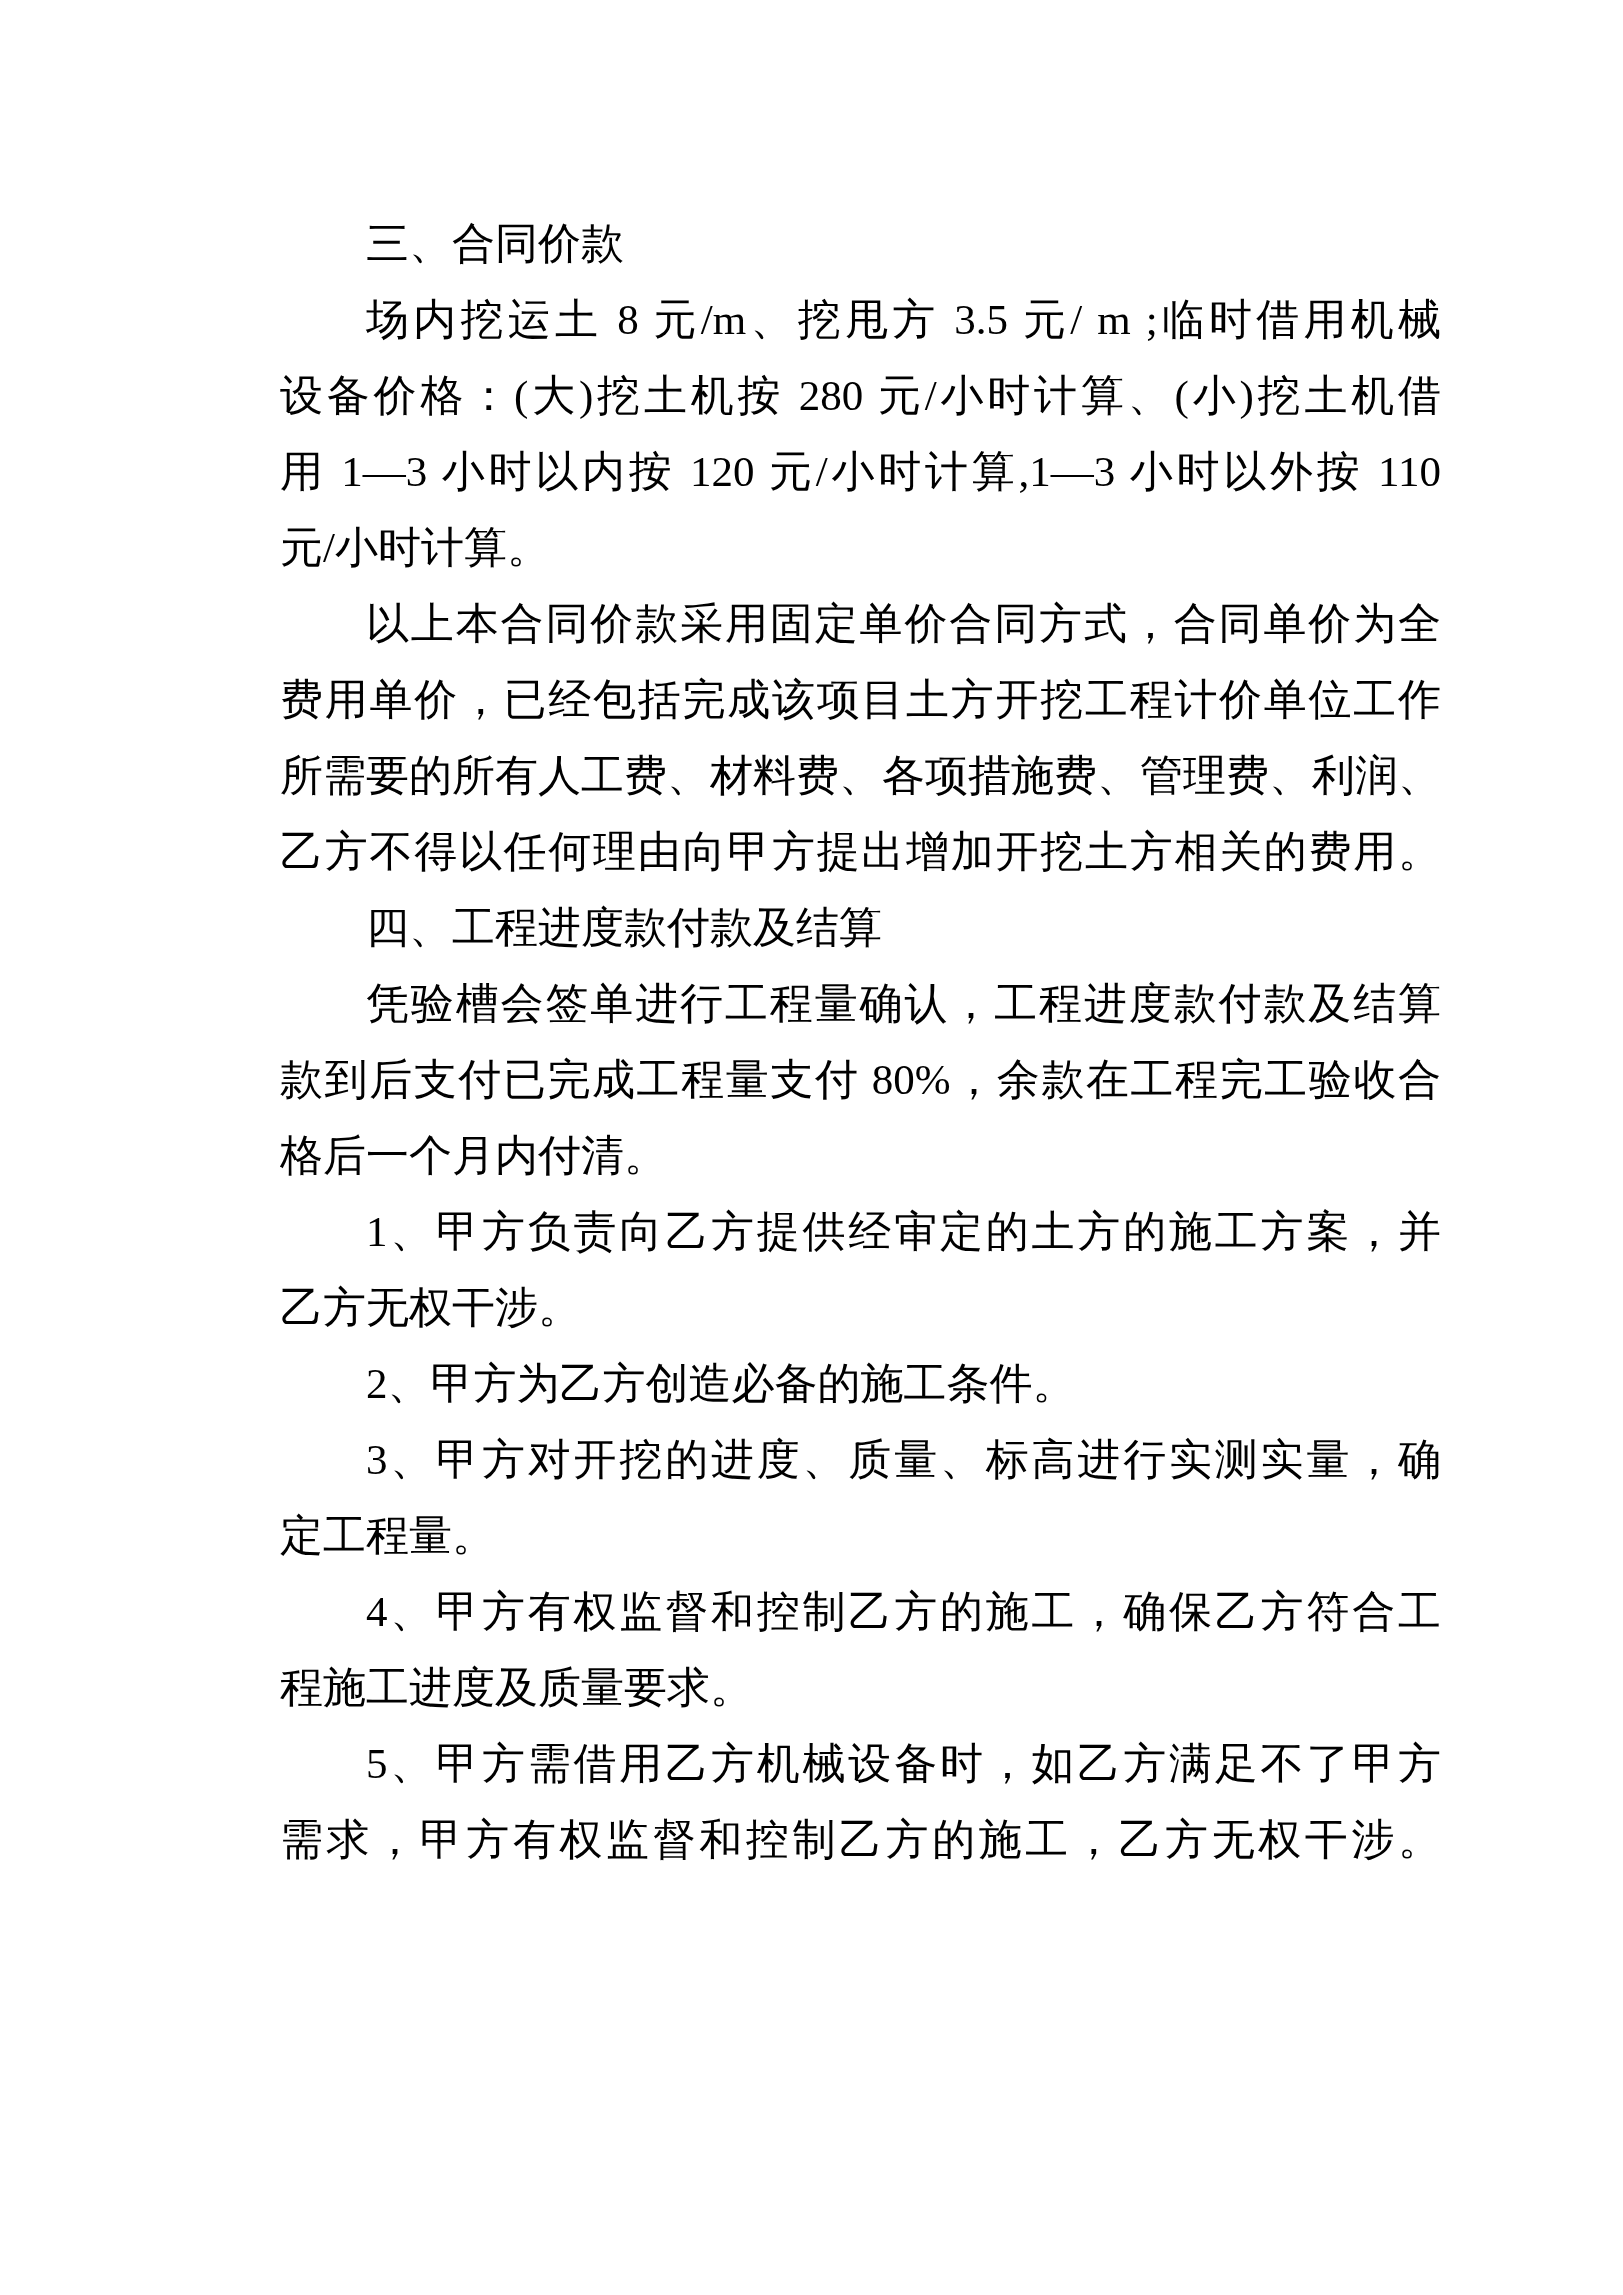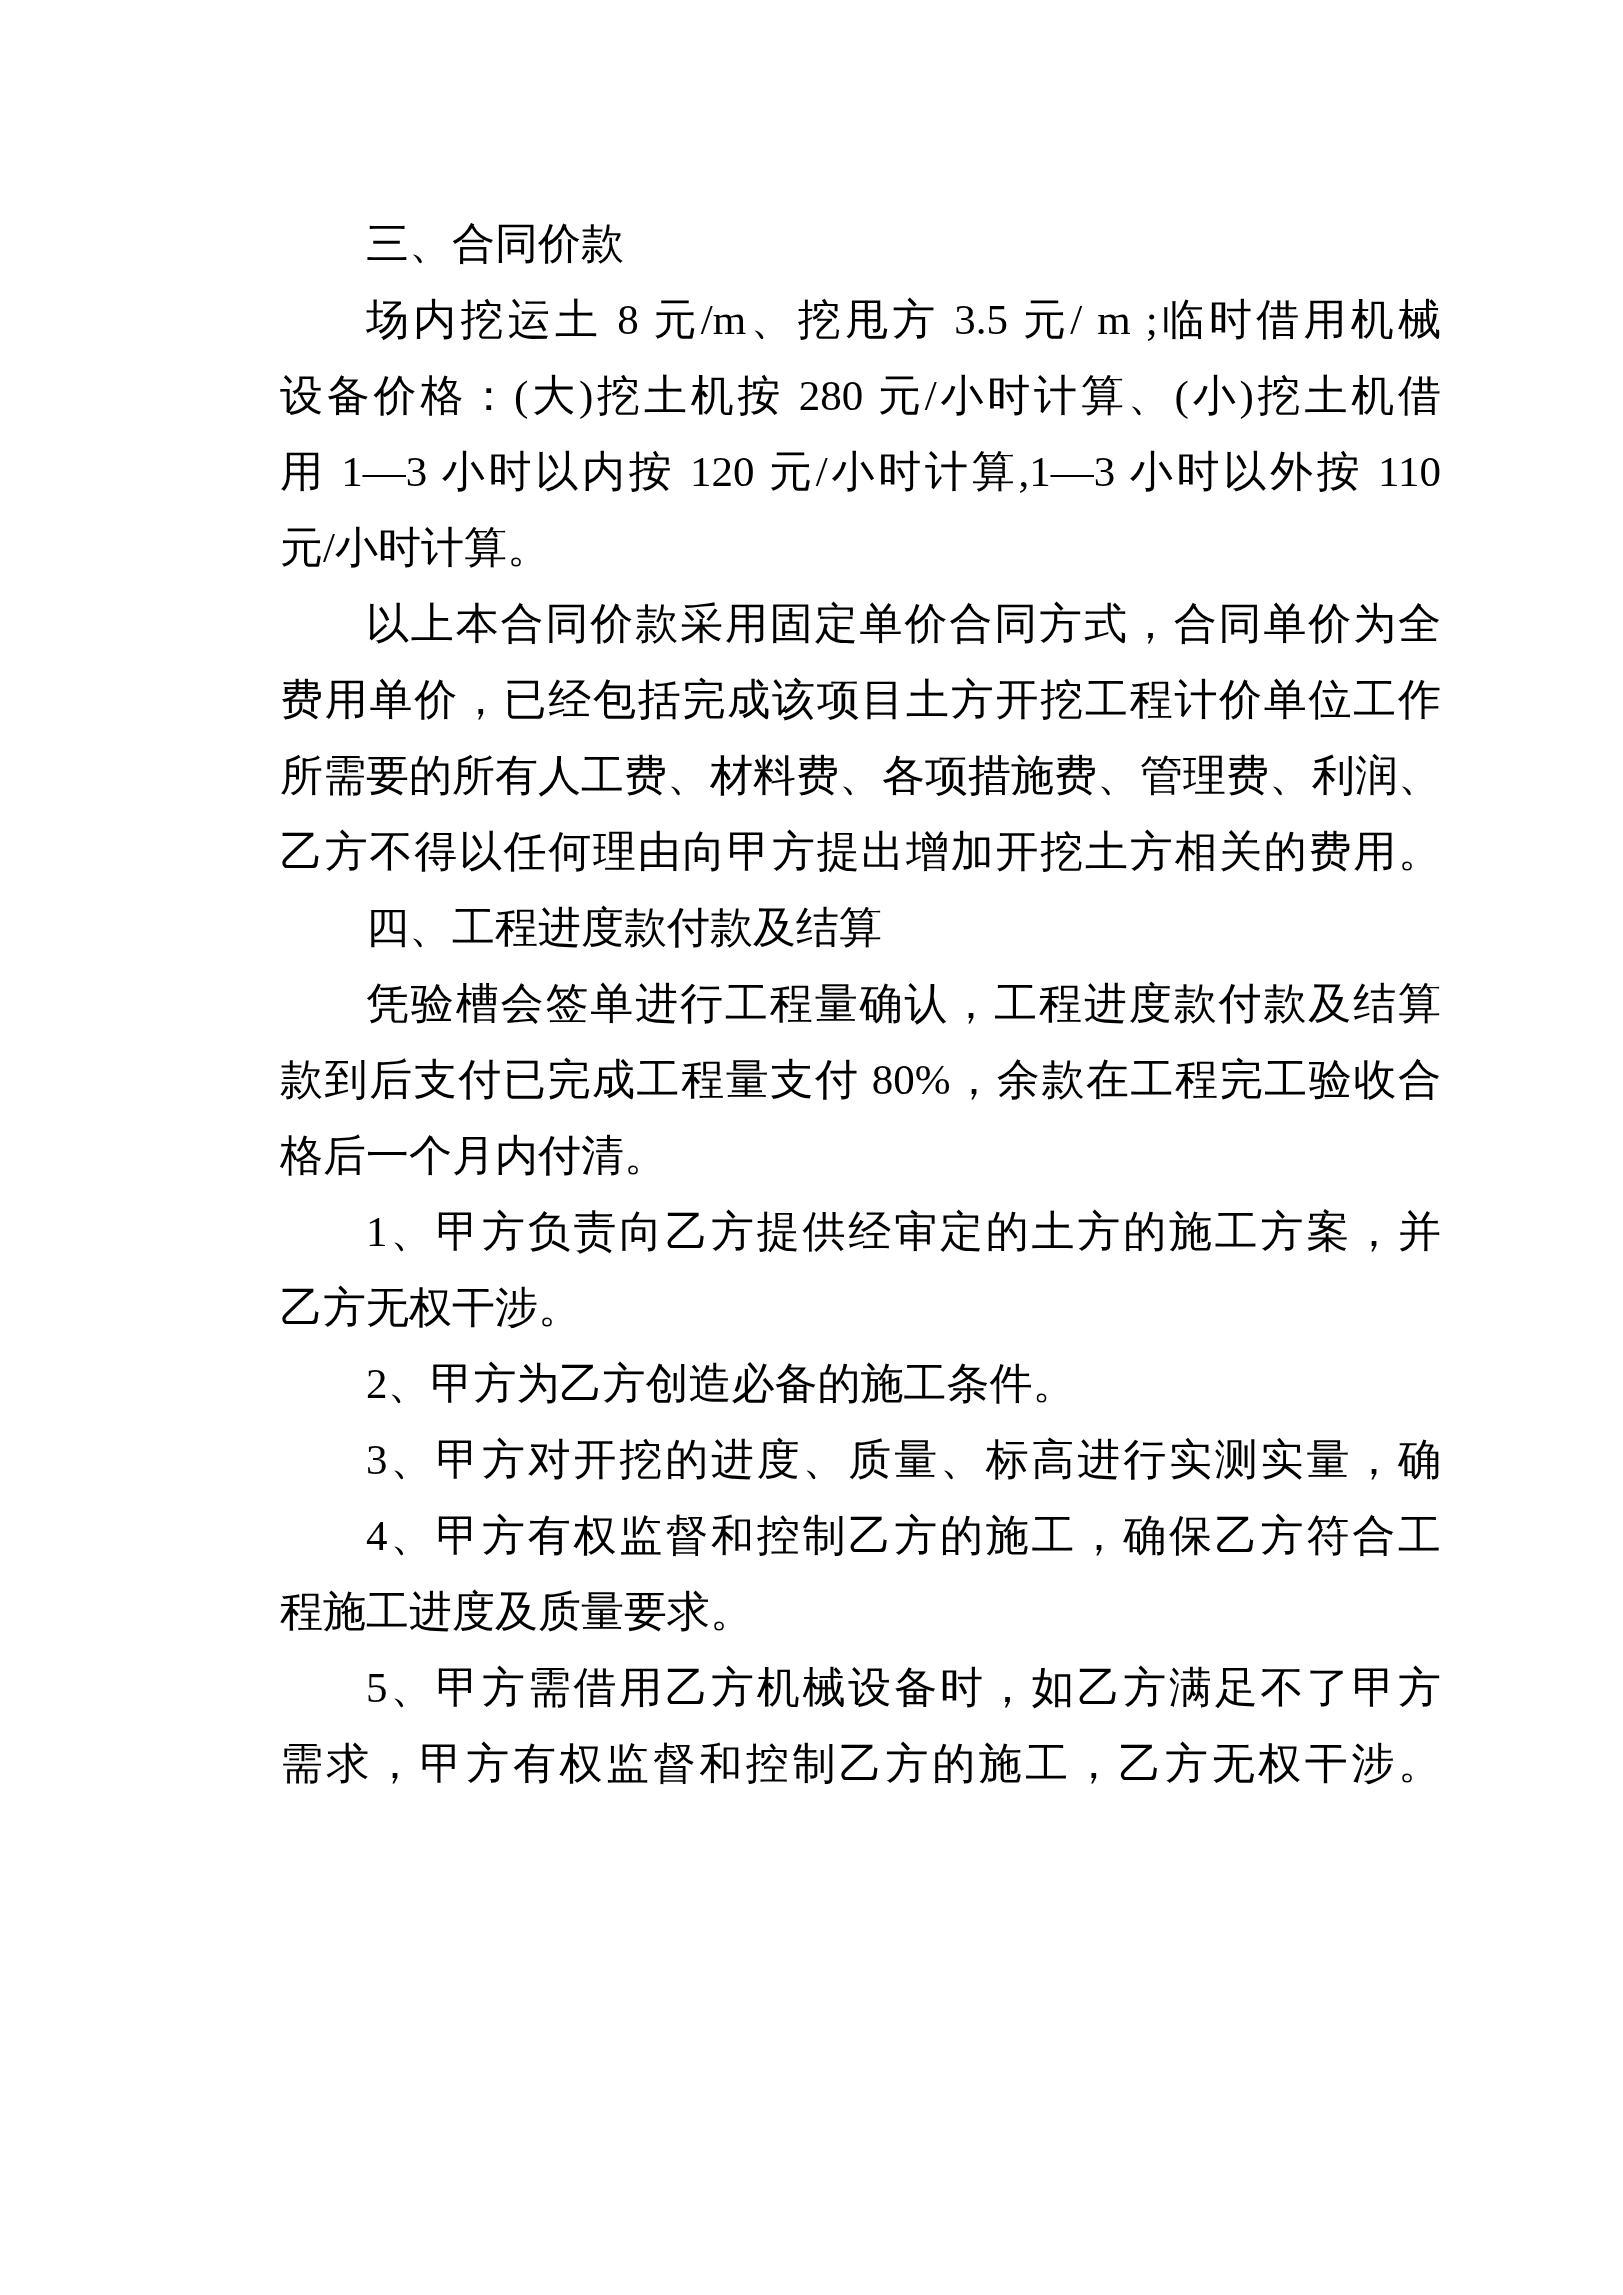--- a/index.html
+++ b/index.html
@@ -59,19 +59,20 @@
       <div class="line justify">所需要的所有人工费、材料费、各项措施费、管理费、利润、</div>
       <div class="line justify">乙方不得以任何理由向甲方提出增加开挖土方相关的费用。</div>
       <div class="line indent">四、工程进度款付款及结算</div>
       <div class="line indent justify">凭验槽会签单进行工程量确认，工程进度款付款及结算</div>
       <div class="line justify">款到后支付已完成工程量支付 80%，余款在工程完工验收合</div>
       <div class="line">格后一个月内付清。</div>
       <div class="line indent justify">1、甲方负责向乙方提供经审定的土方的施工方案，并</div>
       <div class="line">乙方无权干涉。</div>
       <div class="line indent">2、甲方为乙方创造必备的施工条件。</div>
       <div class="line indent justify">3、甲方对开挖的进度、质量、标高进行实测实量，确</div>
+      <div class="line">定工程量。</div>
       <div class="line indent justify">4、甲方有权监督和控制乙方的施工，确保乙方符合工</div>
       <div class="line">程施工进度及质量要求。</div>
       <div class="line indent justify">5、甲方需借用乙方机械设备时，如乙方满足不了甲方</div>
       <div class="line justify">需求，甲方有权监督和控制乙方的施工，乙方无权干涉。</div>
     </div>
 </div>
 
 
 </body></html>

